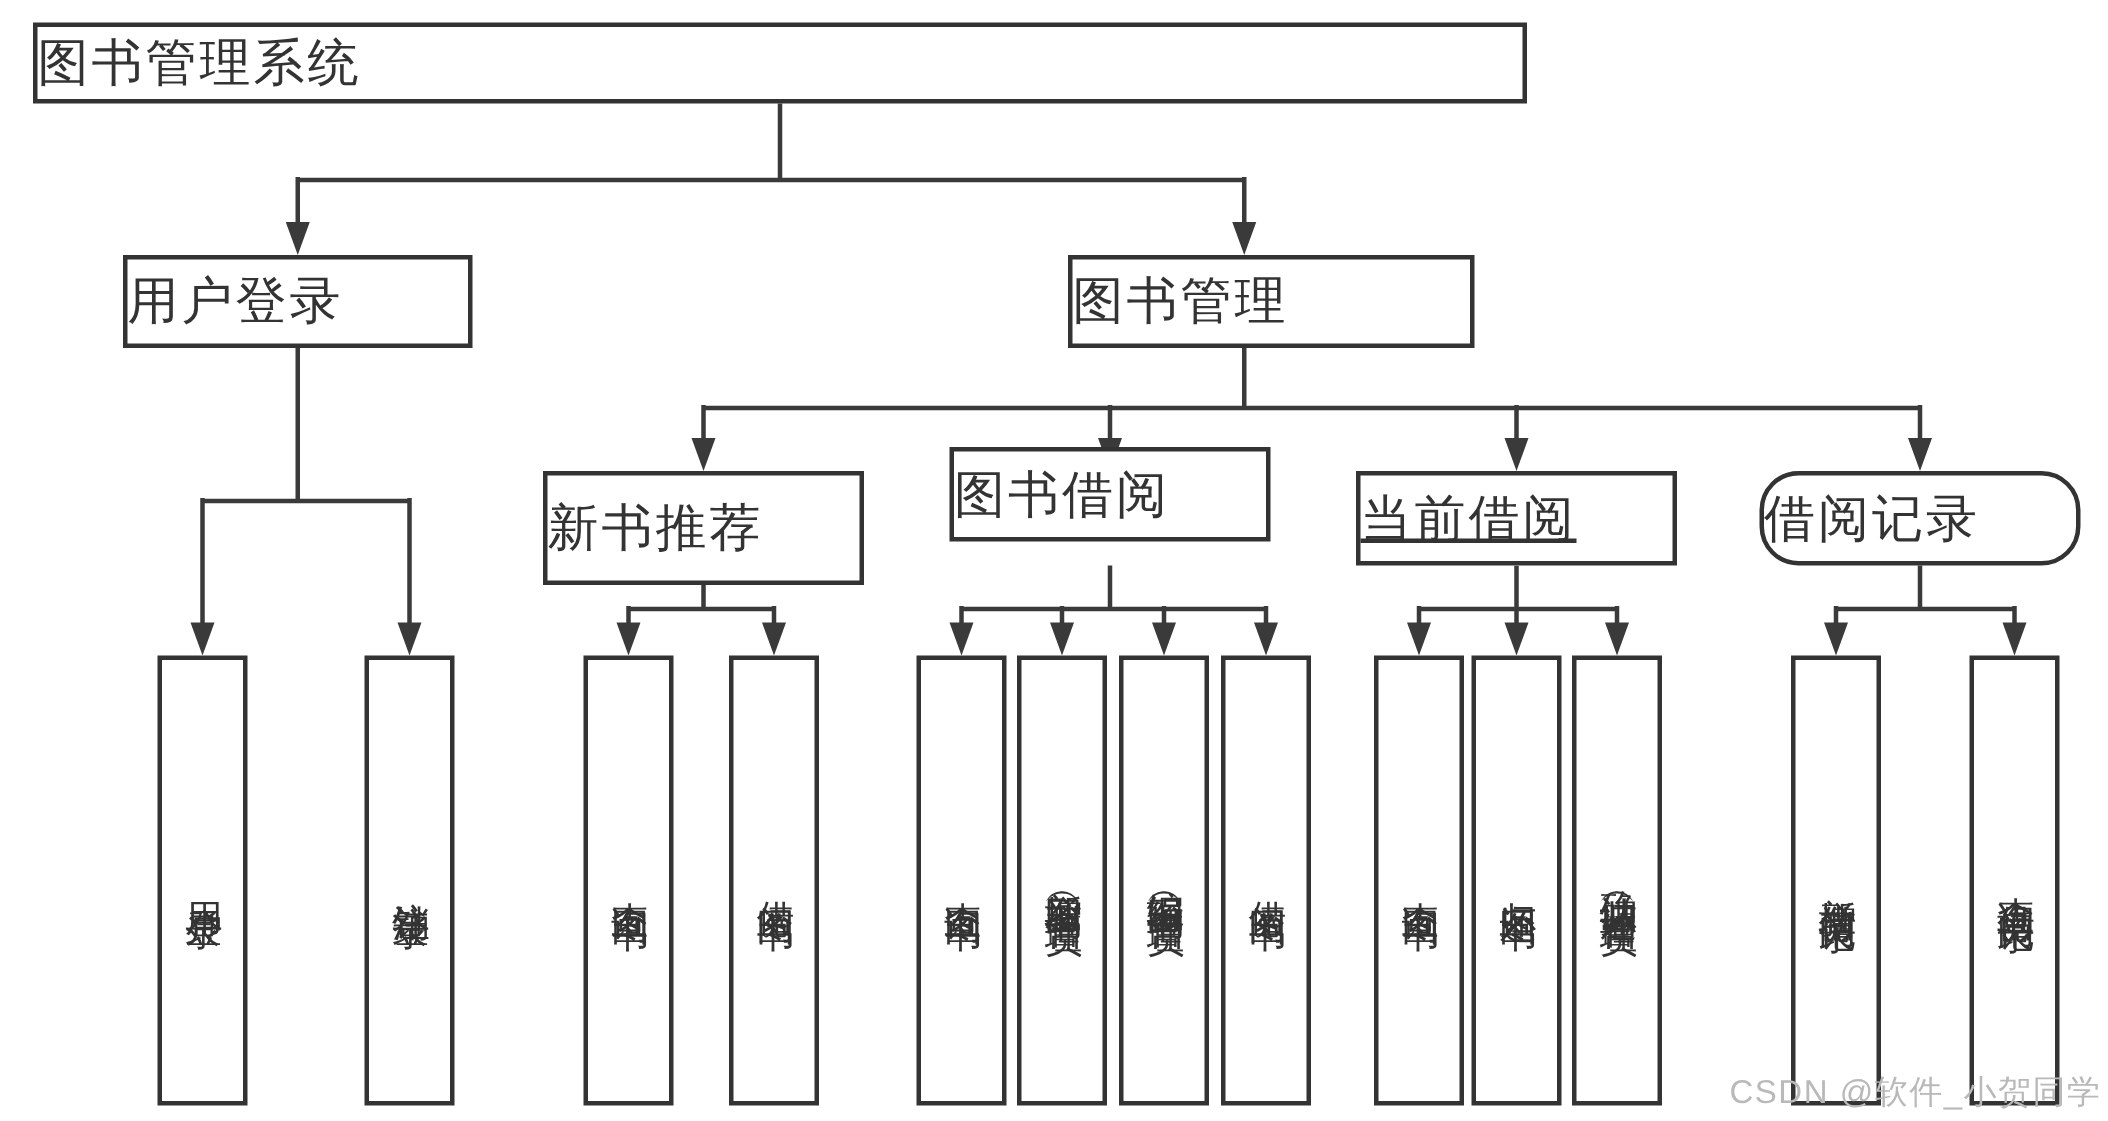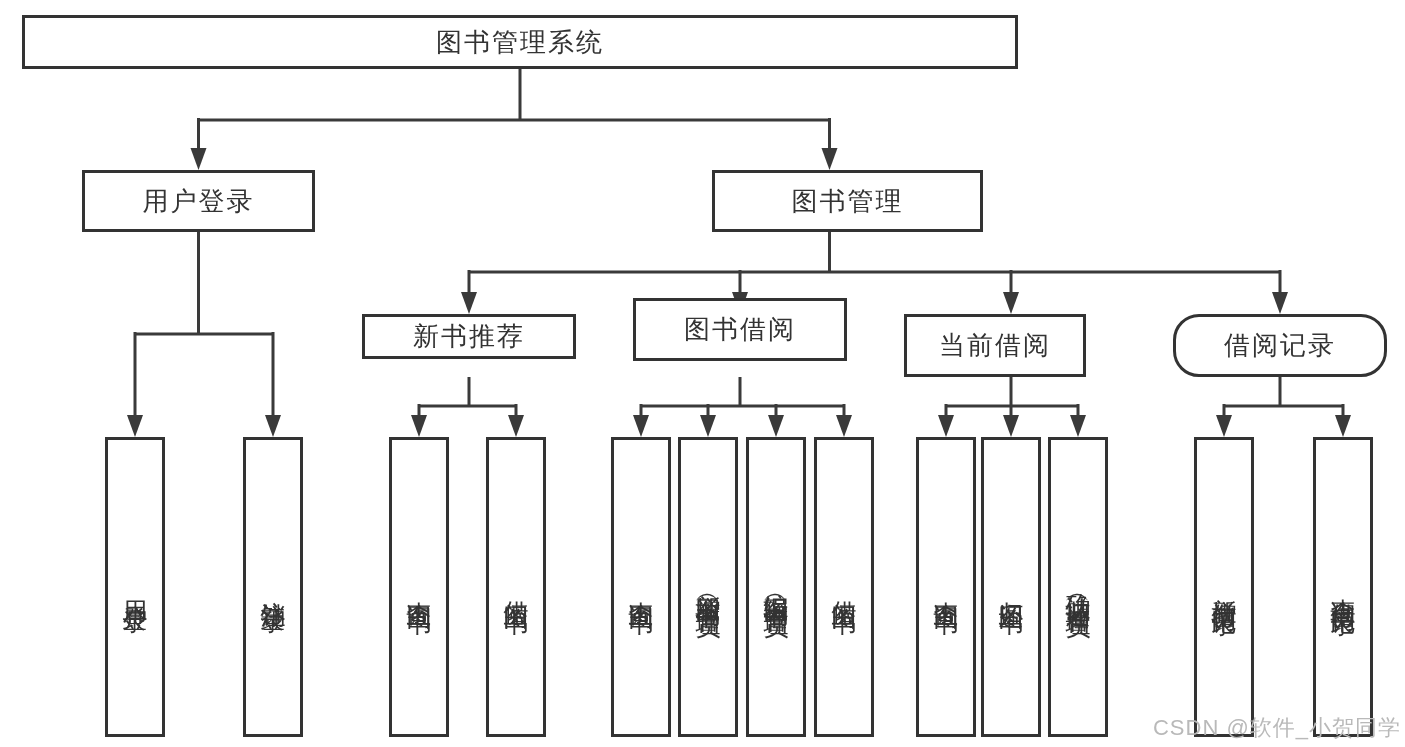--- a/index.html
+++ b/index.html
@@ -21,23 +21,23 @@
     width: 1405px;
     height: 747px;
   }
   .hbox {
     position: absolute;
     box-sizing: border-box;
     border: 3px solid #333333;
     background: #ffffff;
     display: flex;
     align-items: center;
-    justify-content: center;
+    justify-content: flex-start;
     color: #333333;
-    font-size: 26px;
+    font-size: 34px;
     letter-spacing: 2px;
     white-space: nowrap;
   }
   .vbox {
     position: absolute;
     box-sizing: border-box;
     border: 3px solid #333333;
     background: #ffffff;
     width: 60px;
     height: 300px;
@@ -117,27 +117,27 @@
     <span>图书管理系统</span>
   </div>
 
   <div class="hbox" style="left:82px; top:170px; width:233px; height:62px;">
     <span>用户登录</span>
   </div>
   <div class="hbox" style="left:712px; top:170px; width:271px; height:62px;">
     <span>图书管理</span>
   </div>
 
-  <div class="hbox" style="left:362px; top:314px; width:214px; height:45px;">
+  <div class="hbox" style="left:362px; top:314px; width:214px; height:76px;">
     <span>新书推荐</span>
   </div>
   <div class="hbox" style="left:633px; top:298px; width:214px; height:63px;">
     <span>图书借阅</span>
   </div>
-  <div class="hbox" style="left:904px; top:314px; width:182px; height:63px;">
+  <div class="hbox" style="left:904px; top:314px; width:214px; height:63px;text-decoration:underline;">
     <span>当前借阅</span>
   </div>
   <div class="hbox" style="left:1173px; top:314px; width:214px; height:63px;border-radius:26px;">
     <span>借阅记录</span>
   </div>
 
   <div class="vbox" style="left:105px;">
     <span class="vtext">用户登录</span>
   </div>
   <div class="vbox" style="left:243px;">

